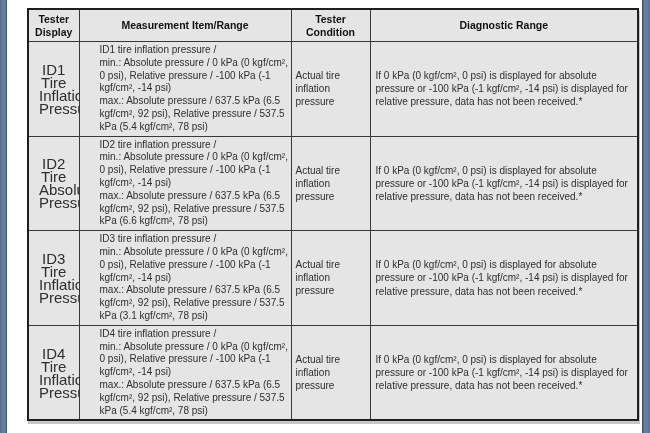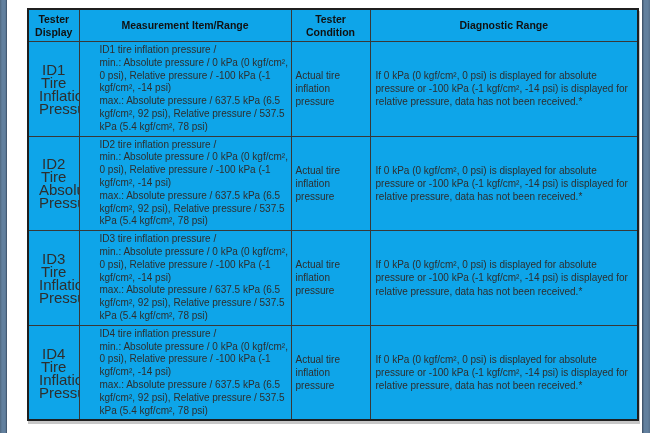--- a/index.html
+++ b/index.html
@@ -31,21 +31,21 @@
     background: linear-gradient(to right, #394b61 0%, #62809e 28%, #62809e 72%, #56708c 100%);
   }
 
   table.spec {
     position: absolute;
     left: 27px;
     top: 8px;
     width: 610px;
     border-collapse: collapse;
     table-layout: fixed;
-    background: #0ea5e9;
+    background: #e5e5e5;
     border: 2px solid #1f1f1f;
     box-shadow: 1px 3px 0 rgba(130,130,130,0.45);
   }
   table.spec th, table.spec td {
     border: 1px solid #383838;
     vertical-align: middle;
     overflow: hidden;
   }
   table.spec th {
     font-size: 10.5px;
@@ -118,29 +118,29 @@
         <td class="c-measure">ID1 tire inflation pressure /
 min.: Absolute pressure / 0 kPa (0 kgf/cm², 0 psi), Relative pressure / -100 kPa (-1 kgf/cm², -14 psi)
 max.: Absolute pressure / 637.5 kPa (6.5 kgf/cm², 92 psi), Relative pressure / 537.5 kPa (5.4 kgf/cm², 78 psi)</td>
         <td class="c-normal">Actual tire inflation pressure</td>
         <td class="c-note">If 0 kPa (0 kgf/cm², 0 psi) is displayed for absolute pressure or -100 kPa (-1 kgf/cm², -14 psi) is displayed for relative pressure, data has not been received.*</td>
       </tr>
       <tr class="rh-2">
         <td class="c-display">ID2 Tire Absolute Pressure</td>
         <td class="c-measure">ID2 tire inflation pressure /
 min.: Absolute pressure / 0 kPa (0 kgf/cm², 0 psi), Relative pressure / -100 kPa (-1 kgf/cm², -14 psi)
-max.: Absolute pressure / 637.5 kPa (6.5 kgf/cm², 92 psi), Relative pressure / 537.5 kPa (5.4 kgf/cm², 78 psi)</td>
+max.: Absolute pressure / 637.5 kPa (6.5 kgf/cm², 92 psi), Relative pressure / 537.5 kPa (6.6 kgf/cm², 78 psi)</td>
         <td class="c-normal">Actual tire inflation pressure</td>
         <td class="c-note">If 0 kPa (0 kgf/cm², 0 psi) is displayed for absolute pressure or -100 kPa (-1 kgf/cm², -14 psi) is displayed for relative pressure, data has not been received.*</td>
       </tr>
       <tr class="rh-3">
         <td class="c-display">ID3 Tire Inflation Pressure</td>
         <td class="c-measure">ID3 tire inflation pressure /
 min.: Absolute pressure / 0 kPa (0 kgf/cm², 0 psi), Relative pressure / -100 kPa (-1 kgf/cm², -14 psi)
-max.: Absolute pressure / 637.5 kPa (6.5 kgf/cm², 92 psi), Relative pressure / 537.5 kPa (5.4 kgf/cm², 78 psi)</td>
+max.: Absolute pressure / 637.5 kPa (6.5 kgf/cm², 92 psi), Relative pressure / 537.5 kPa (3.1 kgf/cm², 78 psi)</td>
         <td class="c-normal">Actual tire inflation pressure</td>
         <td class="c-note">If 0 kPa (0 kgf/cm², 0 psi) is displayed for absolute pressure or -100 kPa (-1 kgf/cm², -14 psi) is displayed for relative pressure, data has not been received.*</td>
       </tr>
       <tr class="rh-4">
         <td class="c-display">ID4 Tire Inflation Pressure</td>
         <td class="c-measure">ID4 tire inflation pressure /
 min.: Absolute pressure / 0 kPa (0 kgf/cm², 0 psi), Relative pressure / -100 kPa (-1 kgf/cm², -14 psi)
 max.: Absolute pressure / 637.5 kPa (6.5 kgf/cm², 92 psi), Relative pressure / 537.5 kPa (5.4 kgf/cm², 78 psi)</td>
         <td class="c-normal">Actual tire inflation pressure</td>
         <td class="c-note">If 0 kPa (0 kgf/cm², 0 psi) is displayed for absolute pressure or -100 kPa (-1 kgf/cm², -14 psi) is displayed for relative pressure, data has not been received.*</td>

